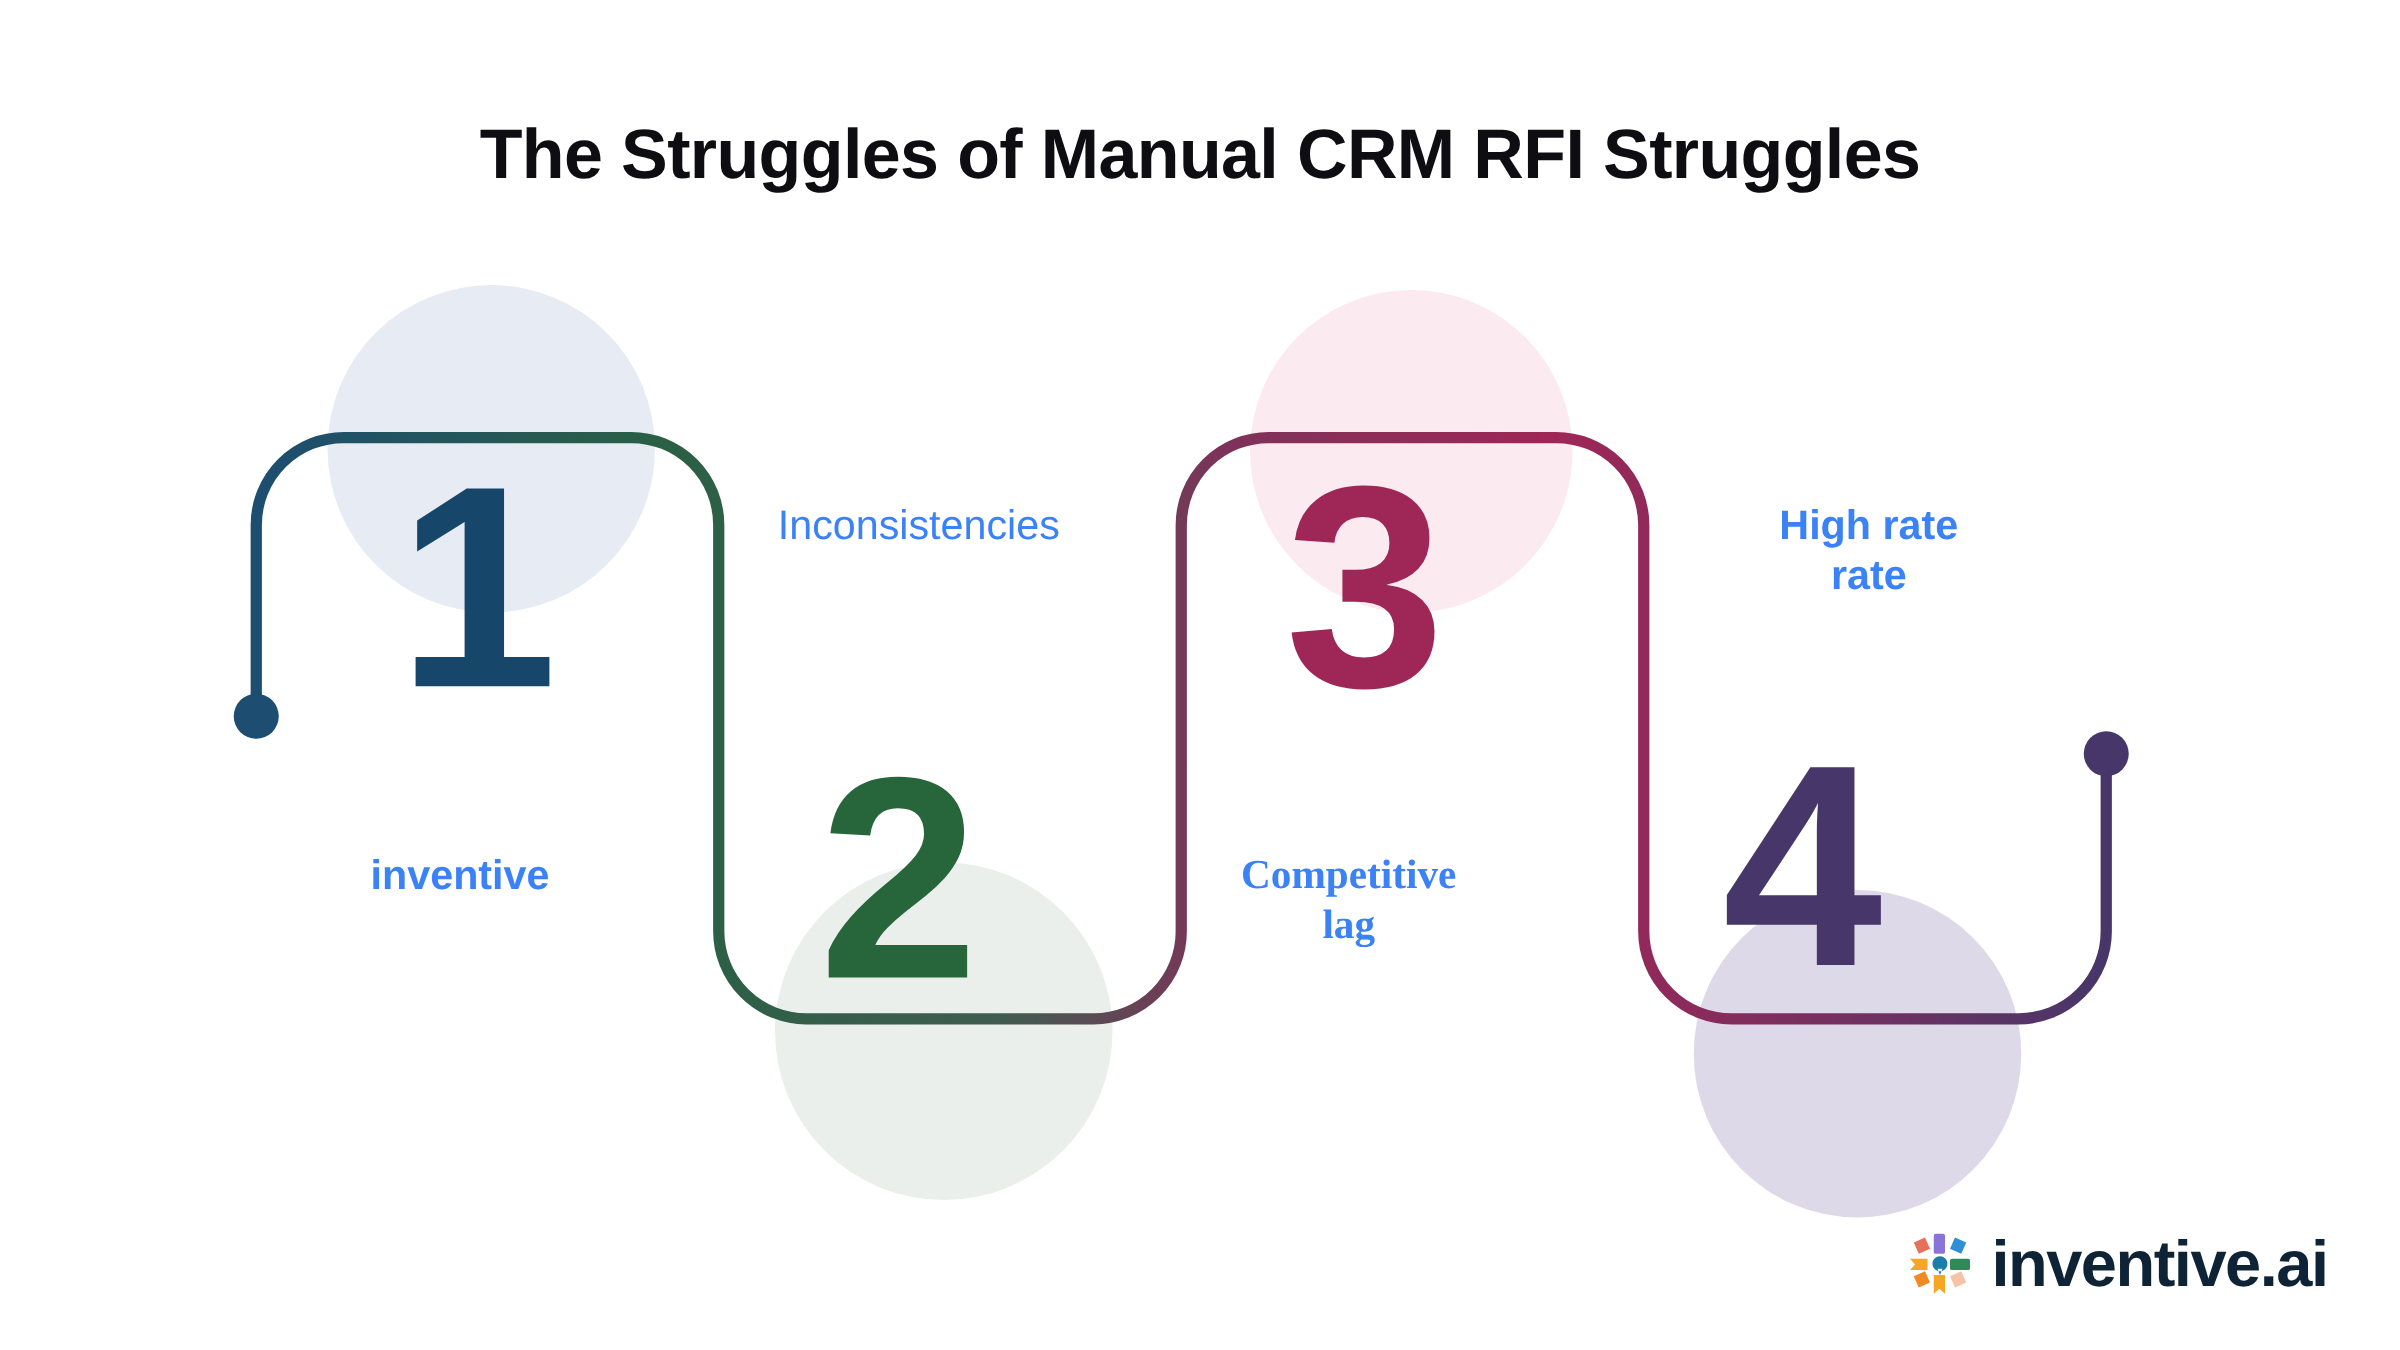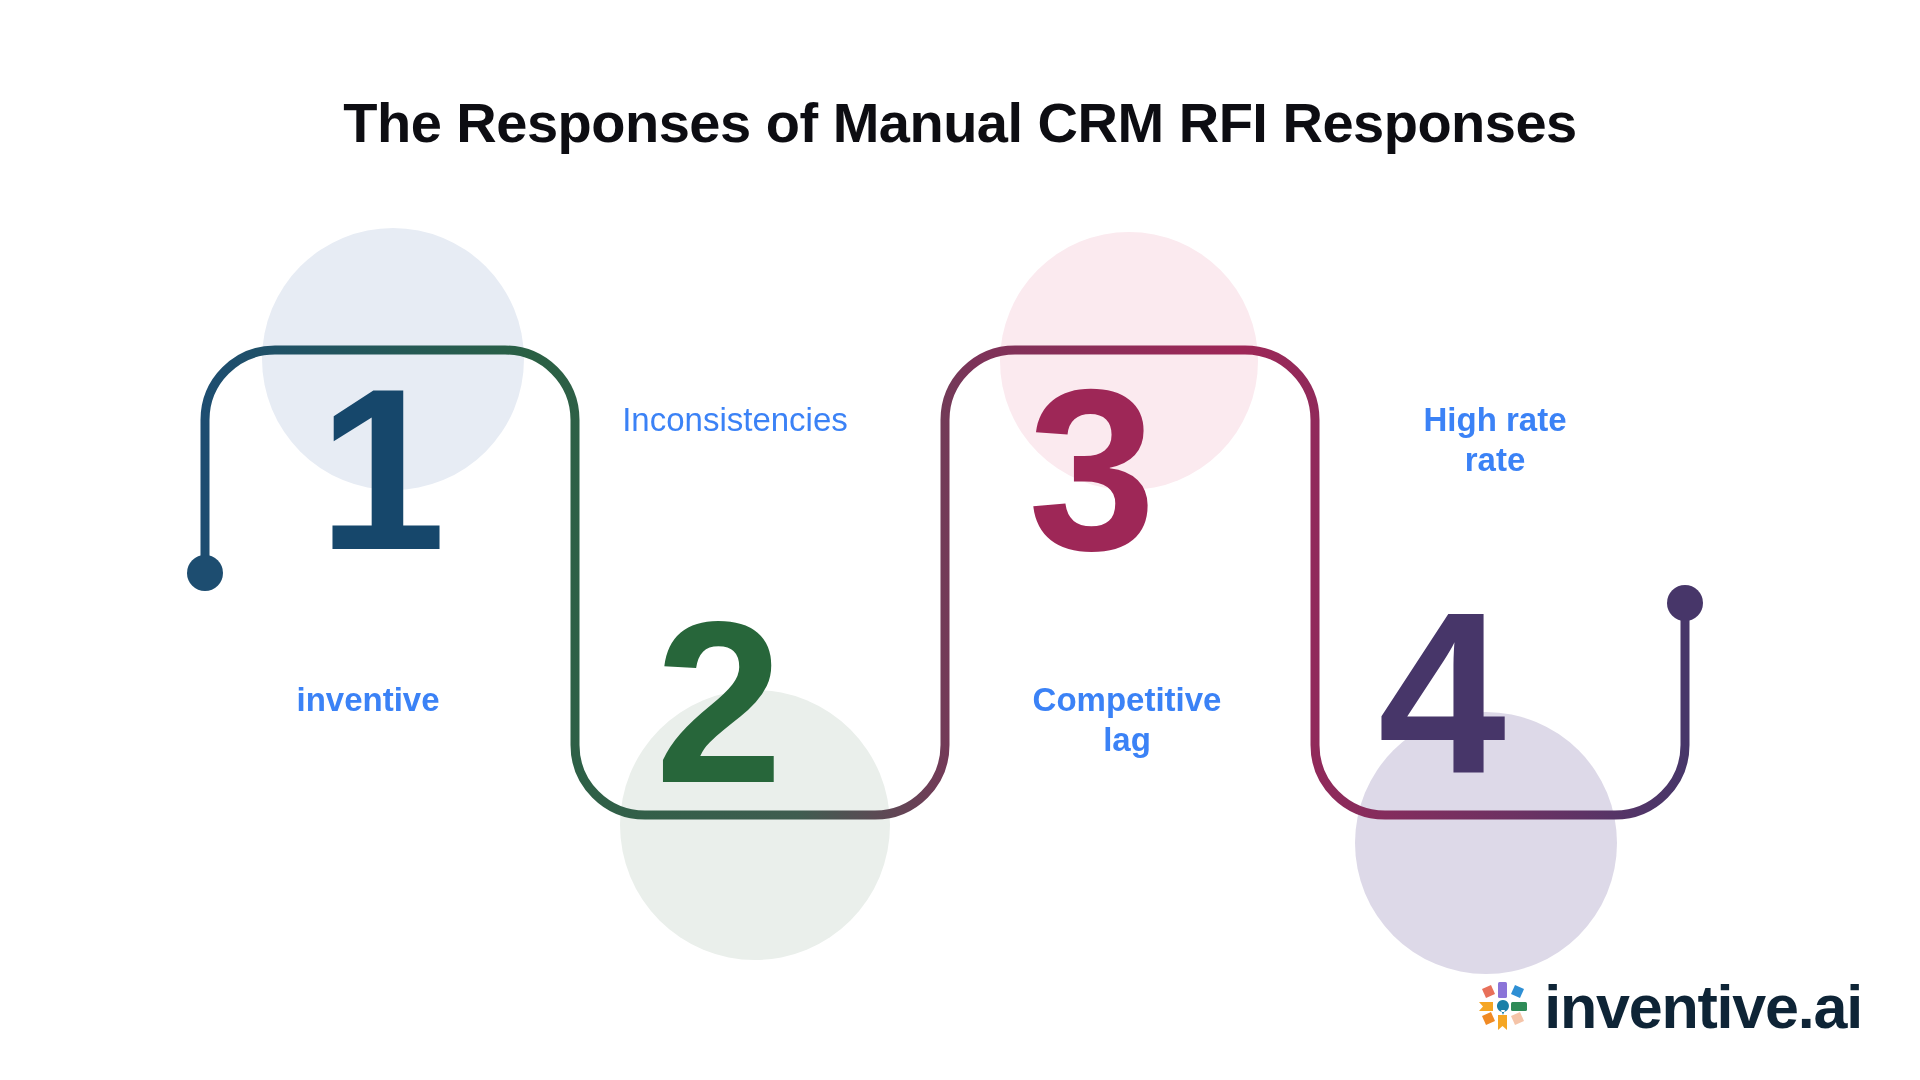--- a/index.html
+++ b/index.html
@@ -51,30 +51,30 @@
   .label.reg{font-weight:400;font-size:33px;}
 
   
   .logo{
     position:absolute;
     right:58px;bottom:38px;
     display:flex;align-items:center;gap:14px;
   }
   .logo-mark{width:54px;height:54px;position:relative;flex:0 0 auto;}
   .logo-text{
-    font-size:61px;font-weight:700;color:#0e2436;letter-spacing:-1.2px;
+    font-size:52px;font-weight:700;color:#0e2436;letter-spacing:-1.2px;
     white-space:nowrap;
   }
 </style>
 </head>
 <body>
 
 <div id="stage">
 
-  <div class="title">The Responses of Manual CRM RFI Responses</div>
+  <div class="title">The Struggles of Manual CRM RFI Struggles</div>
 
   <div class="blob" style="left:262px;top:228px;width:262px;height:262px;background:#e7ecf4;"></div>
   <div class="blob" style="left:620px;top:690px;width:270px;height:270px;background:#eaefeb;"></div>
   <div class="blob" style="left:1000px;top:232px;width:258px;height:258px;background:#fbeaef;"></div>
   <div class="blob" style="left:1355px;top:712px;width:262px;height:262px;background:#ddd9e8;"></div>
 
   <svg id="flow" viewBox="0 0 1920 1080">
     <defs>
       <linearGradient id="flowGrad" x1="0" y1="0" x2="1" y2="0">
         <stop offset="0%" stop-color="#1d4d70"></stop>
@@ -116,21 +116,21 @@
   <div class="num" style="left:1378px;top:578px;color:#473669;">4</div>
 
   <div class="label bold" style="left:218px;top:680px;width:300px;">
     <div>inventive</div>
   </div>
 
   <div class="label reg" style="left:545px;top:400px;width:380px;">
     <div>Inconsistencies</div>
   </div>
 
-  <div class="label bold" style="left:977px;top:680px;width:300px;">
+  <div class="label bold" style="left:929px;top:680px;width:300px;font-family:Liberation Serif, serif;">
     <div>Competitive</div>
     <div>lag</div>
   </div>
 
   <div class="label bold" style="left:1345px;top:400px;width:300px;">
     <div>High rate</div>
     <div>rate</div>
   </div>
 
   <div class="logo">

